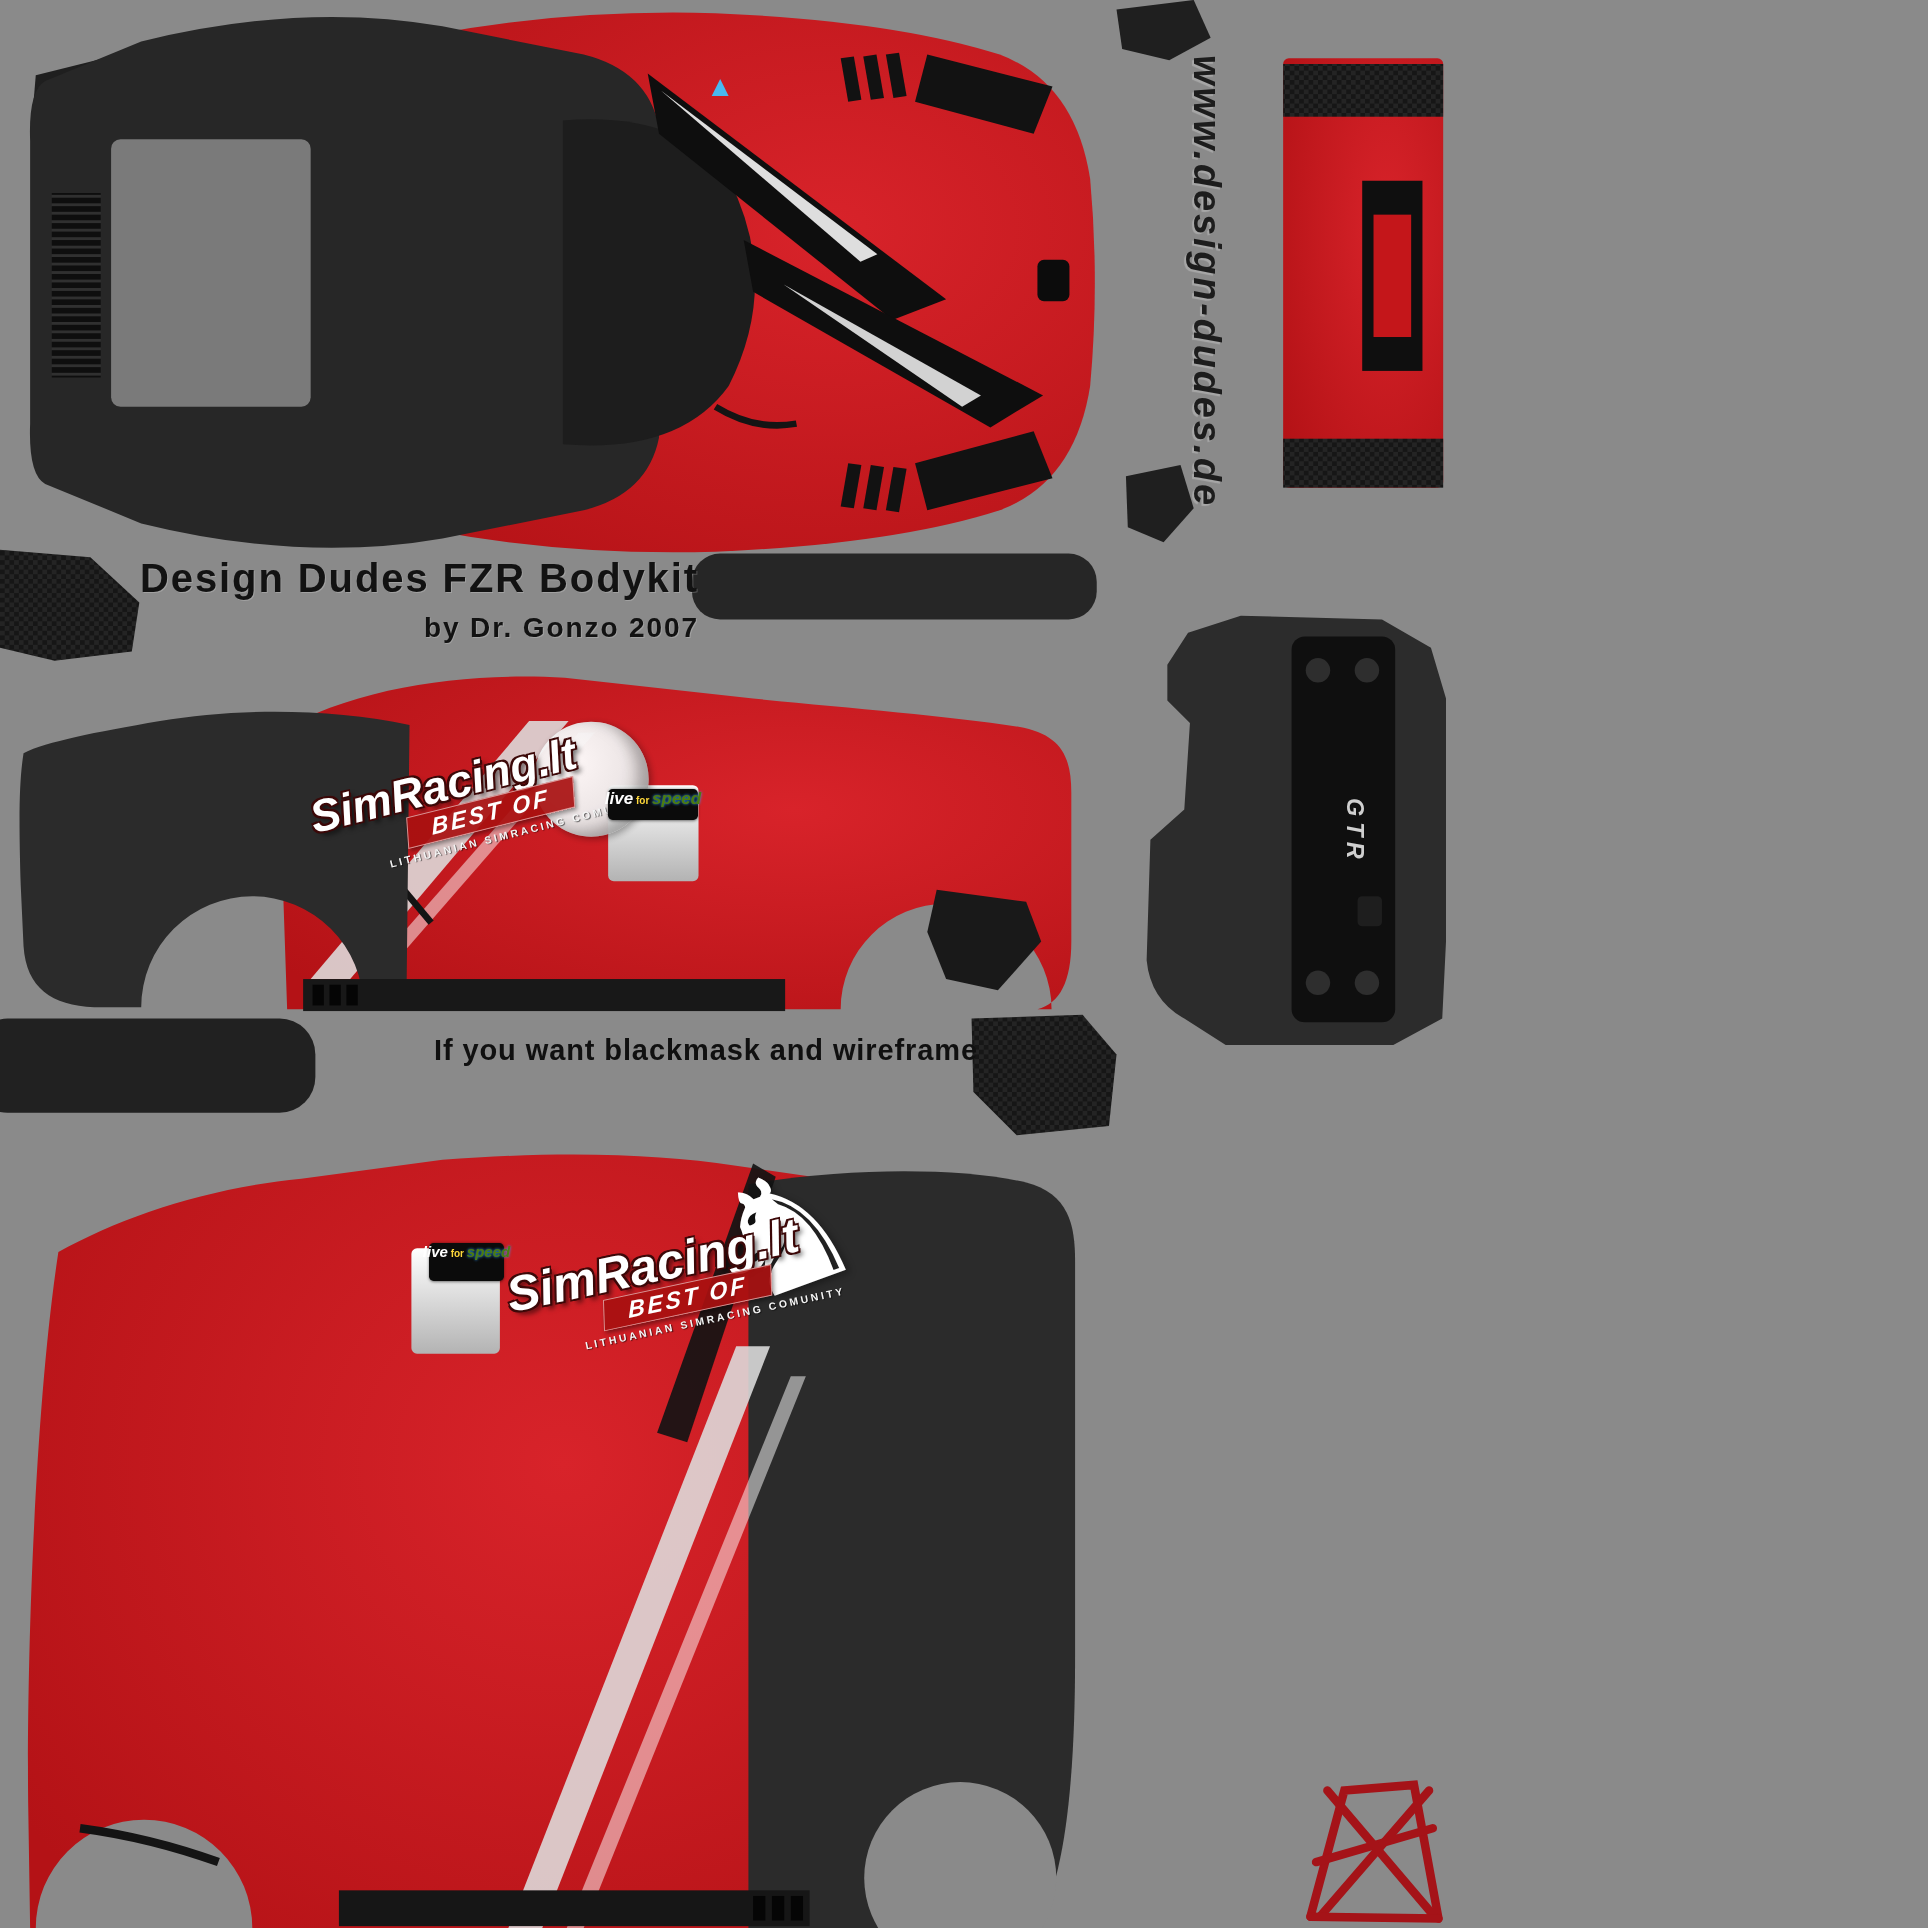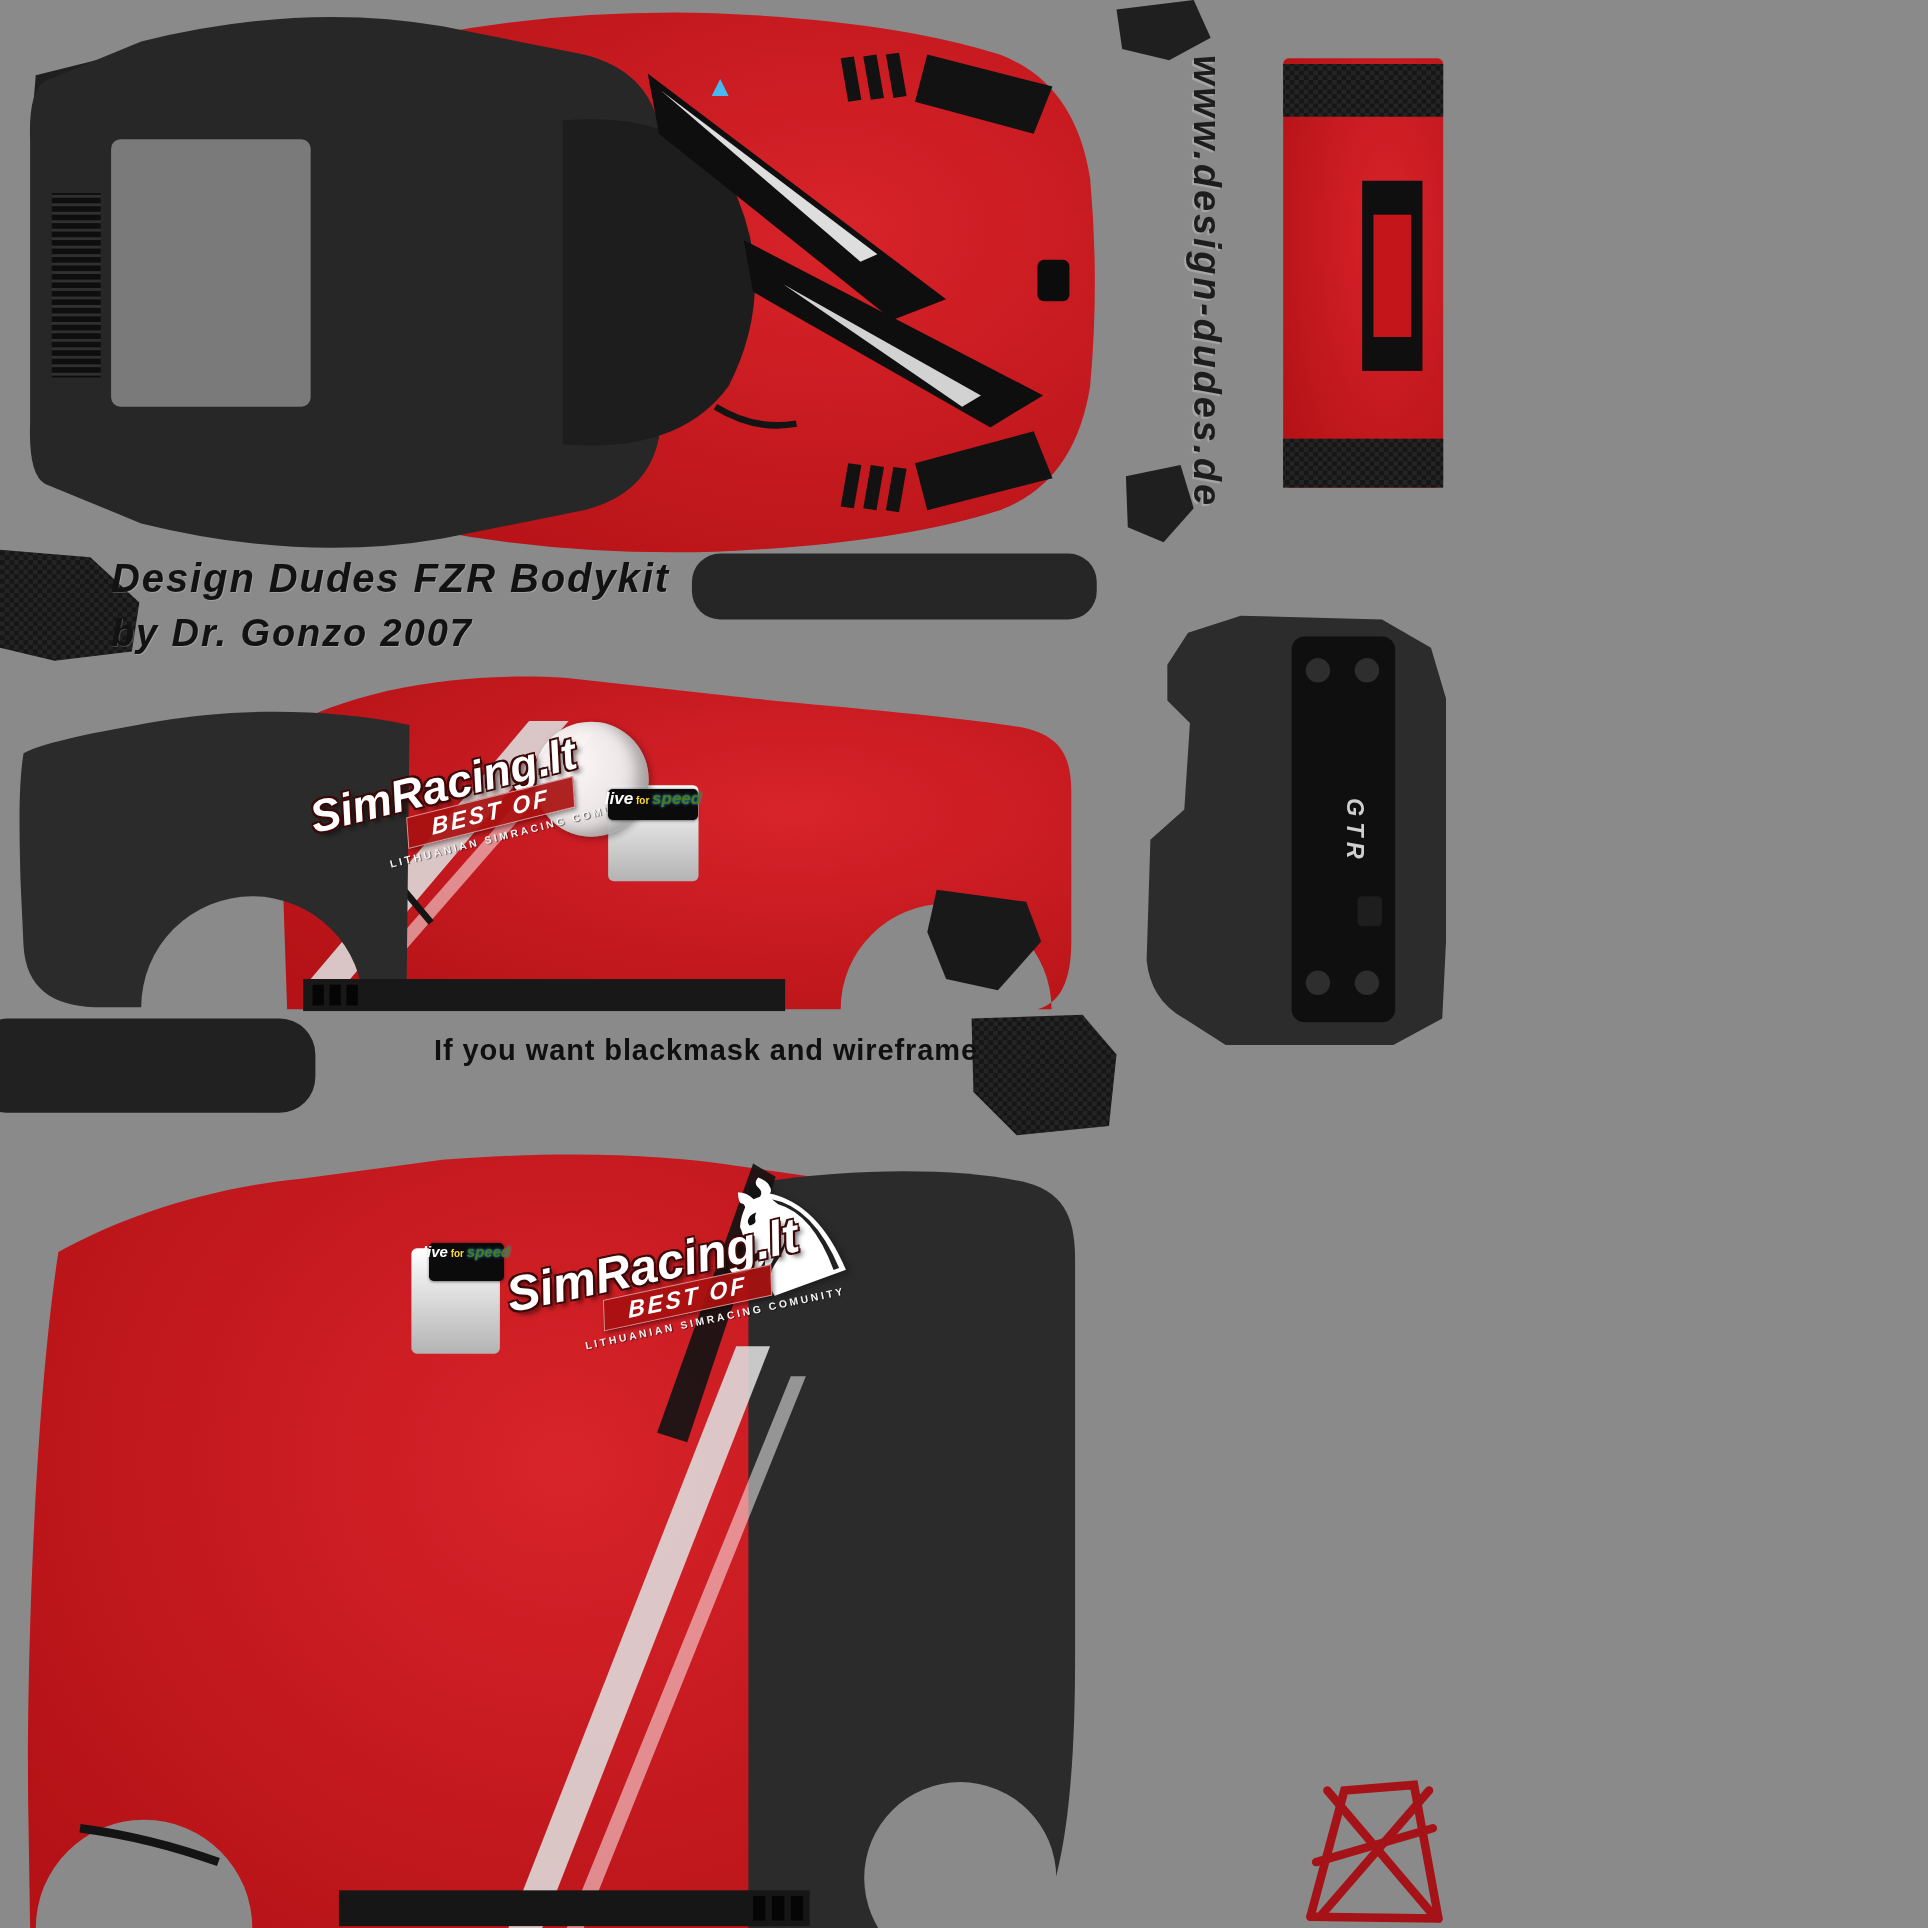--- a/index.html
+++ b/index.html
@@ -12,26 +12,26 @@
   
   .overlay{position:absolute;}
 
   .watermark{
     left:1185px;top:55px;height:490px;
     writing-mode:vertical-rl;
     font-style:italic;font-weight:bold;font-size:38px;letter-spacing:2.8px;
     color:#1d1d1d;text-shadow:1.9px 1.9px 0.9px rgba(220,220,220,.35);
   }
   .title-line{
-    left:111px;width:588px;text-align:left;
-    font-weight:bold;font-style:italic;color:#121212;letter-spacing:1.9px;
+    left:111px;width:588px;text-align:right;
+    font-weight:bold;color:#121212;letter-spacing:1.9px;
     text-shadow:0.9px 0.9px 0 rgba(255,255,255,.2);
   }
   .title-1{top:556px;font-size:40px;}
-  .title-2{top:612px;font-size:38px;}
+  .title-2{top:612px;font-size:28px;}
 
   .note-line{
     left:403px;width:606px;text-align:center;
     font-weight:bold;color:#101010;font-size:29px;letter-spacing:0.9px;
   }
   .note-1{top:1034px;}
   .note-2{top:1073px;}
 
   .gtr-label{
     left:1341px;top:798px;

